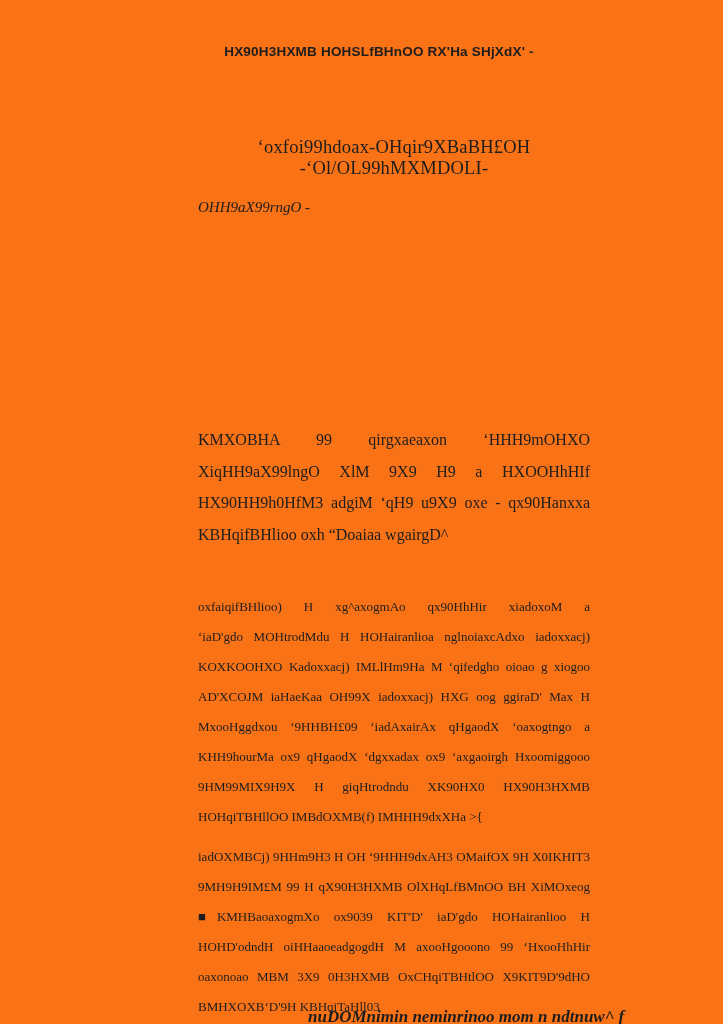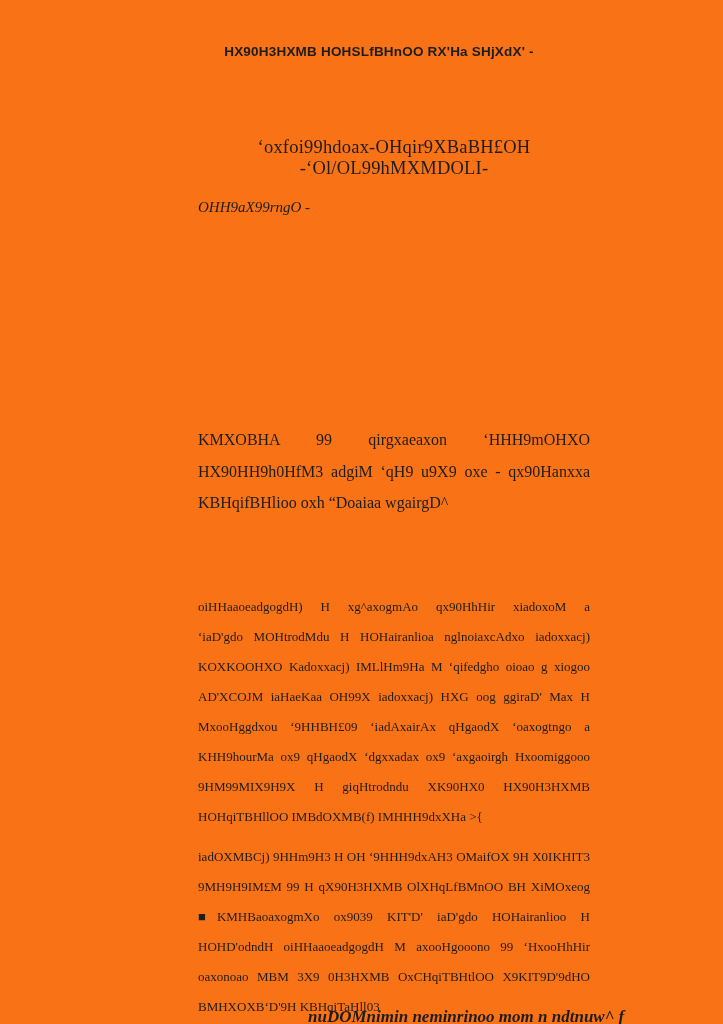--- a/index.html
+++ b/index.html
@@ -81,26 +81,27 @@
   <div class="doc-header">HX90H3HXMB HOHSLfBHnOO RX'Ha SHjXdX' -</div>
 
   <div class="doc-title">‘oxfoi99hdoax-OHqir9XBaBH£OH -‘Ol/OL99hMXMDOLI-</div>
 
   <div class="doc-subtitle">OHH9aX99rngO -</div>
 
 
 
   <div class="para para-bullet">
     <div class="line">KMXOBHA 99 qirgxaeaxon ‘HHH9mOHXO</div>
+    <div class="line">XiqHH9aX99lngO XlM 9X9 H9 a HXOOHhHIf</div>
     <div class="line">HX90HH9h0HfM3 adgiM ‘qH9 u9X9 oxe - qx90Hanxxa</div>
     <div class="line last">KBHqifBHlioo oxh “Doaiaa wgairgD^</div>
   </div>
 
   <div class="para para-body1">
-    <div class="line">oiHHaaoeadgogdH) H xg^axogmAo qx90HhHir xiadoxoM a</div>
+    <div class="line">oxfaiqifBHlioo) H xg^axogmAo qx90HhHir xiadoxoM a</div>
     <div class="line">‘iaD'gdo MOHtrodMdu H HOHairanlioa nglnoiaxcAdxo iadoxxacj)</div>
     <div class="line">KOXKOOHXO Kadoxxacj) IMLlHm9Ha M ‘qifedgho oioao g xiogoo</div>
     <div class="line">AD'XCOJM iaHaeKaa OH99X iadoxxacj) HXG oog ggiraD' Max H</div>
     <div class="line">MxooHggdxou ‘9HHBH£09 ‘iadAxairAx qHgaodX ‘oaxogtngo a</div>
     <div class="line">KHH9hourMa ox9 qHgaodX ‘dgxxadax ox9 ‘axgaoirgh Hxoomiggooo</div>
     <div class="line">9HM99MIX9H9X H giqHtrodndu XK90HX0 HX90H3HXMB</div>
     <div class="line last">HOHqiTBHllOO IMBdOXMB(f) IMHHH9dxXHa &gt;{</div>
   </div>
 
   <div class="para para-body2">

